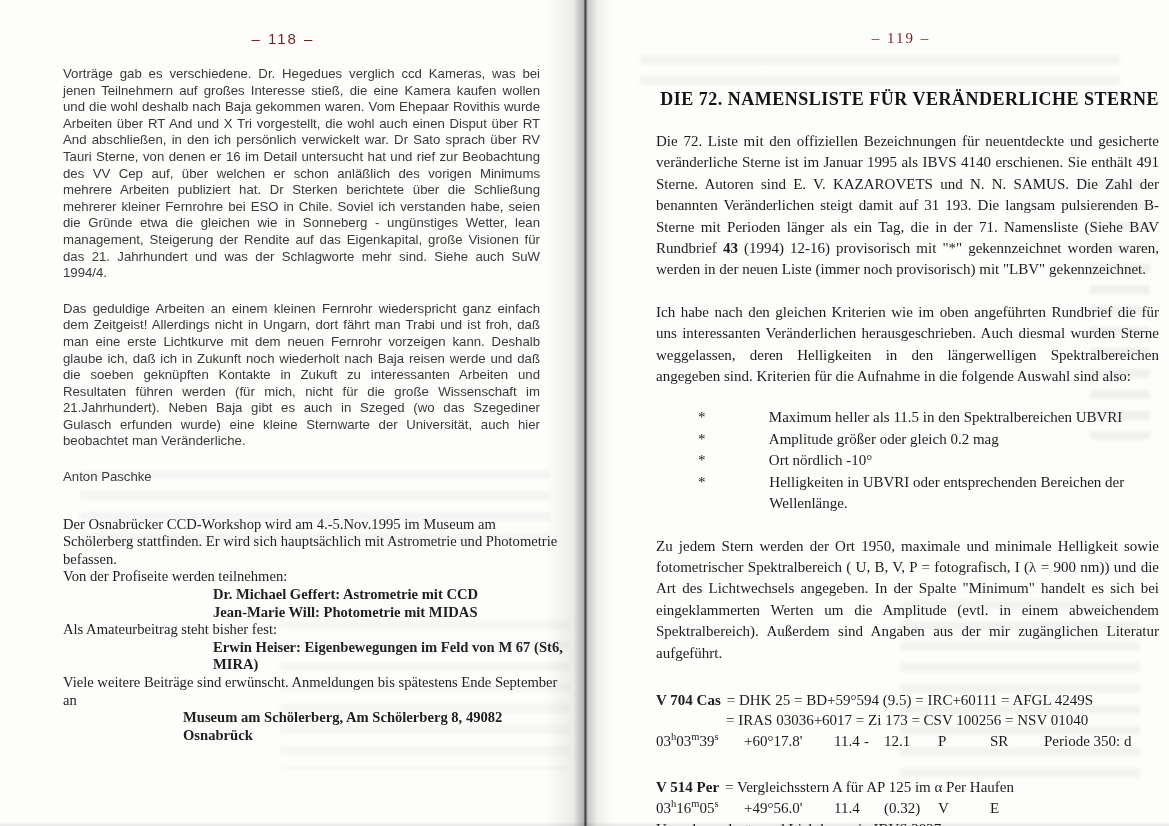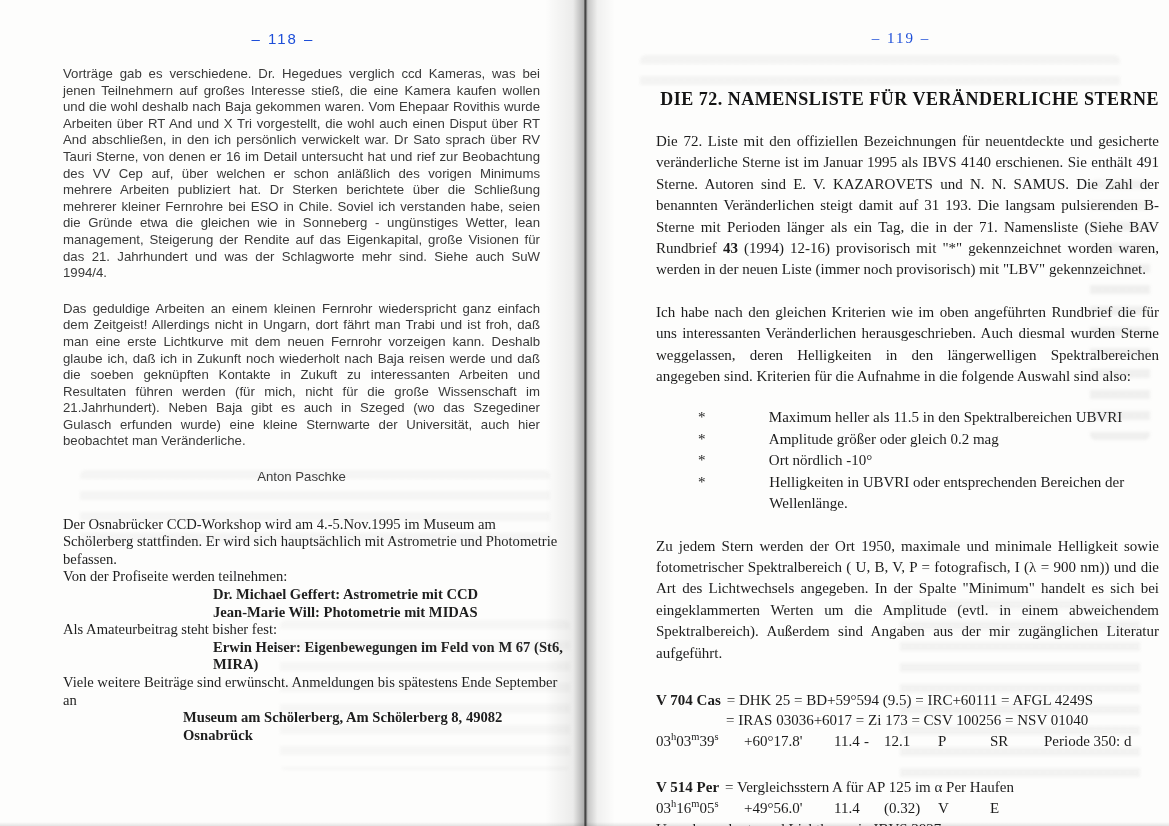--- a/index.html
+++ b/index.html
@@ -35,33 +35,33 @@
     pointer-events: none;
   }
 
   
   .page { position: absolute; top: 0; bottom: 0; }
   .page-left  { left: 0;   width: 575px;  padding: 30px 36px 0 63px; }
   .page-right { left: 636px; width: 554px; padding: 30px 20px 0 20px; }
 
   .pagenum {
     text-align: center; font-size: 15px; letter-spacing: 2px;
-    color: #1d4ed8;
+    color: #7f1d1d;
   }
   .page-left .pagenum { font-family: "Liberation Sans", sans-serif; width: 440px; }
   .page-right .pagenum { width: 490px; }
 
   
   .sans-block {
     font-family: "Liberation Sans", sans-serif;
     font-size: 13.2px; line-height: 16.6px; text-align: justify;
     color: #3a3a3a; width: 477px;
   }
   .sans-block p { margin-top: 19px; }
-  .signature { margin-top: 22px; text-align: center; }
+  .signature { margin-top: 22px; text-align: left; }
 
   
   .serif-block {
     font-family: "Liberation Serif", serif;
     font-size: 14.6px; line-height: 17.6px; color: #1e1e1e;
     width: 500px; margin-top: 30px;
   }
   .serif-block p { margin-top: 0; }
   .ws-intro { margin-top: 22px; }
   .ws-label { margin-top: 20px; }

